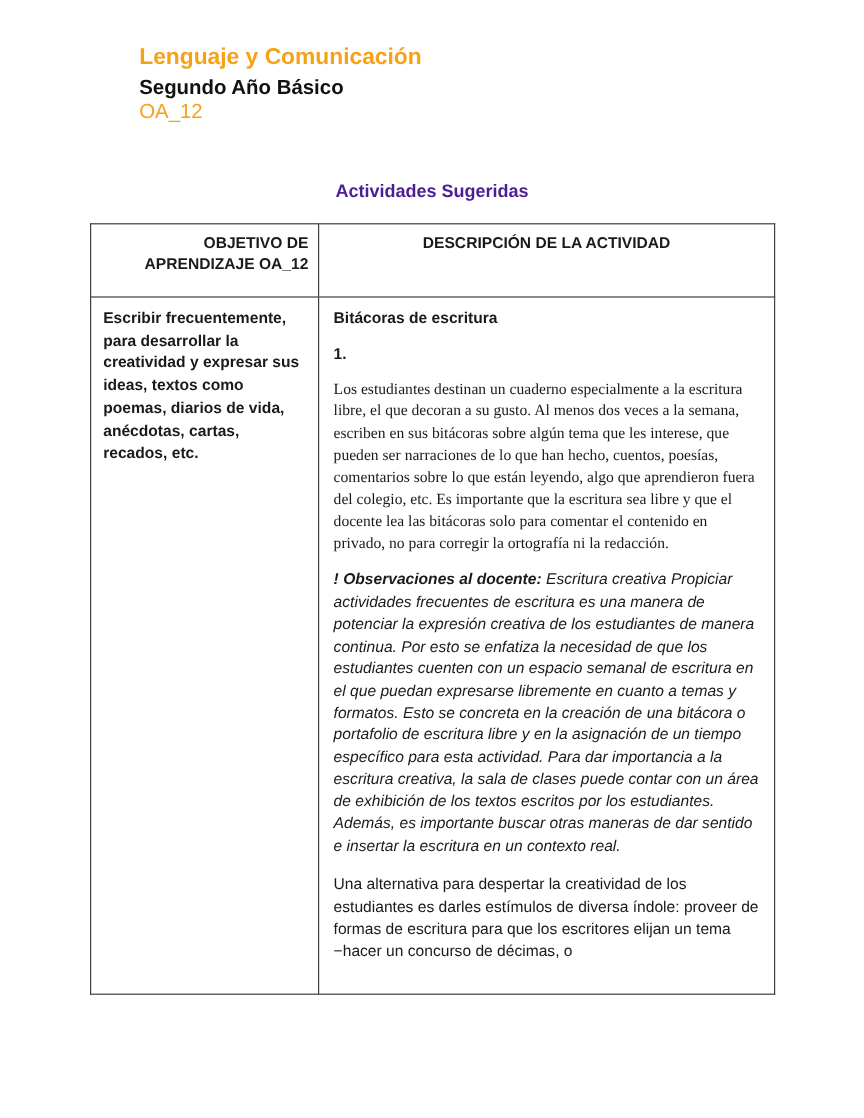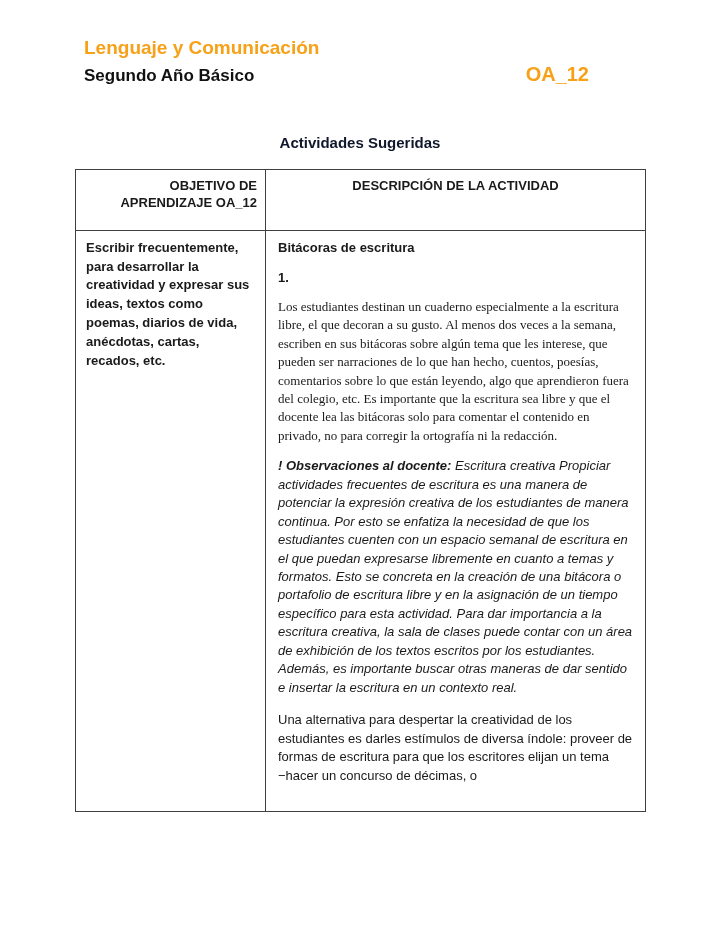--- a/index.html
+++ b/index.html
@@ -11,48 +11,49 @@
     position: relative;
     width: 720px;
     height: 932px;
     background: #ffffff;
     font-family: "Liberation Sans", sans-serif;
     color: #1a1a1a;
     overflow: hidden;
     box-sizing: border-box;
   }
   .doc-header {
-    padding: 36px 0 0 84px;
+    padding: 36px 0 0 116px;
     width: 505px;
   }
   .doc-subject {
     color: #F6A117;
     font-size: 19px;
     font-weight: bold;
     line-height: 1.3;
   }
   .doc-header-row {
     display: flex;
     justify-content: space-between;
     align-items: baseline;
     margin-top: 2px;
+    flex-direction: column;
   }
   .doc-grade {
     color: #111111;
     font-size: 17px;
     font-weight: bold;
   }
   .doc-oa {
     color: #F6A117;
-    font-size: 20px;
-    font-weight: bold;
+    font-size: 17px;
+    font-weight: normal;
   }
   .section-title {
     text-align: center;
-    color: #0f172a;
+    color: #4c1d95;
     font-size: 15px;
     font-weight: bold;
     margin-top: 48px;
     margin-bottom: 18px;
   }
   table.activity-table {
     margin-left: 75px;
     width: 570px;
     border-collapse: collapse;
     table-layout: fixed;

